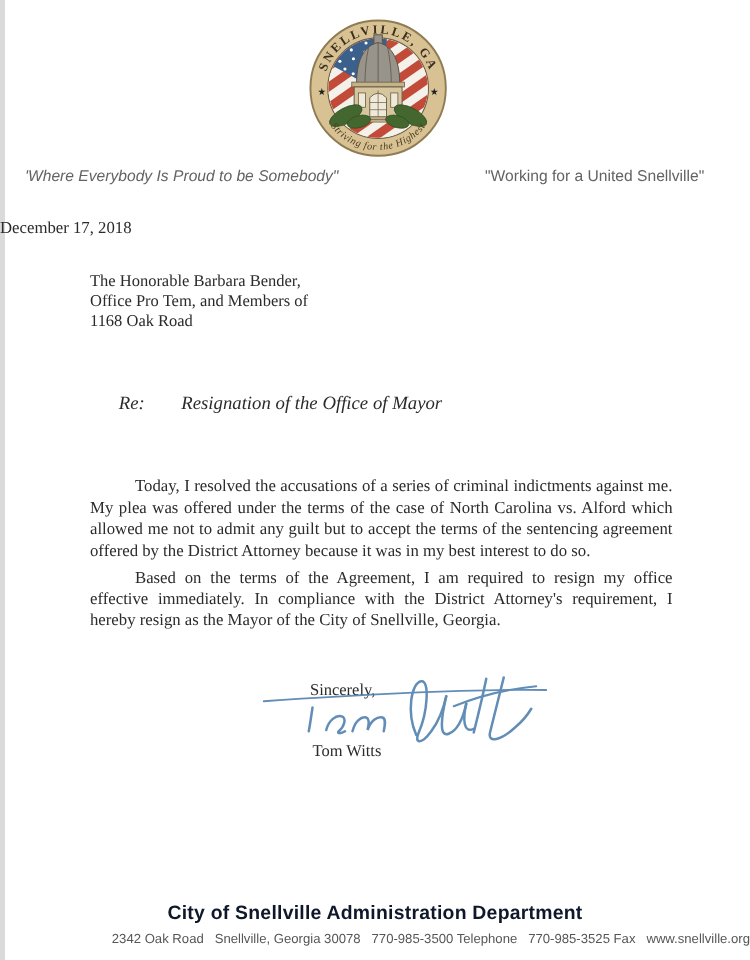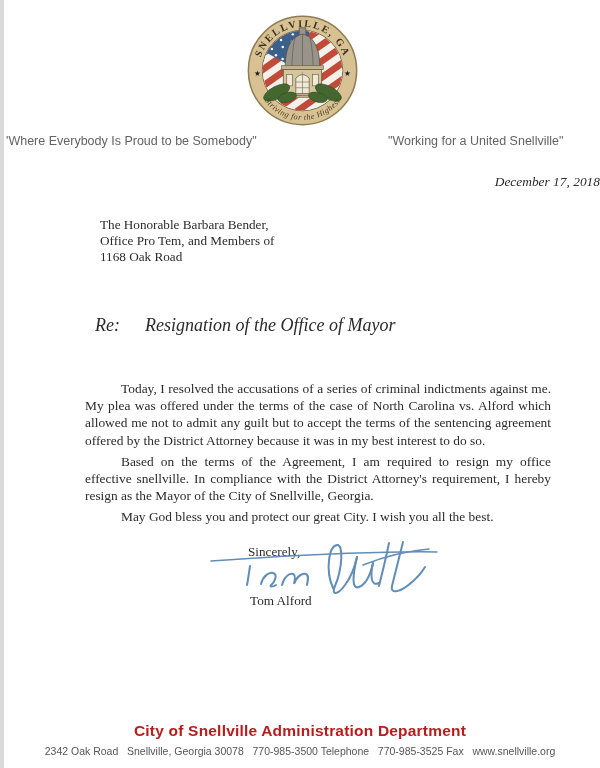--- a/index.html
+++ b/index.html
@@ -2,38 +2,38 @@
 <html><head>
 <meta charset="utf-8">
 <style>
   html,body{margin:0;padding:0;background:#ffffff;}
   .page{position:relative;width:600px;height:768px;background:#ffffff;overflow:hidden;
         font-family:"Liberation Serif",serif;color:#2b2b2b;}
   .scan-edge{position:absolute;left:0;top:0;width:4px;height:100%;background:#dadada;}
   .seal{position:absolute;left:245px;top:13px;width:115px;height:115px;}
   .motto{position:absolute;top:134px;font-family:"Liberation Sans",sans-serif;
          font-size:12.5px;color:#636363;white-space:pre;}
-  .motto-left{left:6px;}
+  .motto-left{left:20px;font-style:italic;}
   .motto-right{left:388px;}
-  .date-line{position:absolute;top:174px;left:0;width:100%;text-align:right;font-size:13.4px;font-style:italic;}
+  .date-line{position:absolute;top:174px;left:0;width:100%;text-align:left;font-size:13.4px;}
   .recipient{position:absolute;left:72px;top:217px;font-size:13.2px;line-height:16px;}
-  .recipient div{white-space:pre;margin-left:28px;}
-  .re-line{position:absolute;left:72px;top:315px;font-style:italic;font-size:18px;}
+  .recipient div{white-space:pre;}
+  .re-line{position:absolute;left:72px;top:315px;font-style:italic;font-size:15px;}
   .re-label{display:inline-block;margin-left:23px;width:50px;}
   .salutation{position:absolute;left:72px;top:355px;font-size:13.2px;}
   .body-paragraphs{position:absolute;left:72px;top:380px;width:466px;
-                   font-size:13.4px;line-height:17.2px;text-align:justify;margin-left:13px;}
+                   font-size:13.4px;line-height:17.2px;text-align:justify;}
   .body-paragraphs p{margin:0 0 4px 0;text-indent:36px;}
   .closing{position:absolute;left:248px;top:544px;font-size:13.2px;}
   .signature{position:absolute;left:165px;top:540px;}
   .signed-name{position:absolute;left:250px;top:593px;font-size:13.2px;}
   .footer{position:absolute;left:0;top:722px;width:100%;text-align:center;
           font-family:"Liberation Sans",sans-serif;}
-  .footer-title{font-size:15.5px;font-weight:bold;color:#b91c1c;letter-spacing:.2px;}
-  .footer-address{margin-top:5px;font-size:10.5px;color:#565656;white-space:pre;}
+  .footer-title{font-size:15.5px;font-weight:bold;color:#0f172a;letter-spacing:.2px;}
+  .footer-address{margin-top:5px;font-size:10.5px;color:#565656;white-space:pre;text-align:right;}
 </style>
 </head>
 <body>
 
 <div class="page">
   <div class="scan-edge"></div>
 
   <svg class="seal" viewBox="0 0 120 120">
     <defs>
       <clipPath id="sealClip">
@@ -114,40 +114,39 @@
     <div>1168 Oak Road</div>
   </div>
 
   <div class="re-line">
     <span class="re-label">Re:</span><span>Resignation of the Office of Mayor</span>
   </div>
 
 
   <div class="body-paragraphs">
     <p>Today, I resolved the accusations of a series of criminal indictments against me.  My plea was offered under the terms of the case of North Carolina vs. Alford which allowed me not to admit any guilt but to accept the terms of the sentencing agreement offered by the District Attorney because it was in my best interest to do so.</p>
-    <p>Based on the terms of the Agreement, I am required to resign my office effective snellville.  In compliance with the District Attorney's requirement, I hereby resign as the Mayor of the City of Snellville, Georgia.</p>
-    <p>May God bless you and protect our great City.  I wish you all the best.</p>
+    <p>Based on the terms of the Agreement, I am required to resign my office effective immediately.  In compliance with the District Attorney's requirement, I hereby resign as the Mayor of the City of Snellville, Georgia.</p>
   </div>
 
   <div class="closing">Sincerely,</div>
 
   <svg class="signature" width="290" height="60" viewBox="0 0 290 60">
     <g fill="none" stroke="#5081b0" stroke-width="2" stroke-linecap="round" opacity="0.9">
       <path d="M46,21 C120,16 210,11 272,12" stroke-width="1.5"></path>
       <path d="M85,26 C84,33 83,40 82,45"></path>
       <path d="M96,44 C98,36 104,32 108,33 C113,34 110,42 106,45 C104,47 108,47 111,45"></path>
       <path d="M117,45 C119,37 124,33 128,34 C131,35 130,40 129,44 C132,36 137,33 141,34 C144,35 143,40 142,45"></path>
       <path d="M168,48 C160,30 164,6 172,5 C179,4 177,30 170,46 C166,55 172,56 180,45 C186,37 190,26 192,17"></path>
       <path d="M192,17 C188,34 186,50 194,47 C202,44 206,32 208,23"></path>
       <path d="M208,23 C205,36 206,47 214,43"></path>
       <path d="M224,3 C221,18 217,34 214,46"></path>
       <path d="M238,2 C234,18 230,34 227,46 C225,55 236,52 247,42 C253,37 257,32 260,27"></path>
       <path d="M198,25 C218,17 242,11 264,9" stroke-width="1.6"></path>
     </g>
   </svg>
 
-  <div class="signed-name">Tom Alford</div>
+  <div class="signed-name">Tom Witts</div>
 
   <div class="footer">
     <div class="footer-title">City of Snellville Administration Department</div>
     <div class="footer-address">2342 Oak Road   Snellville, Georgia 30078   770-985-3500 Telephone   770-985-3525 Fax   www.snellville.org</div>
   </div>
 </div>
 
 </body></html>

